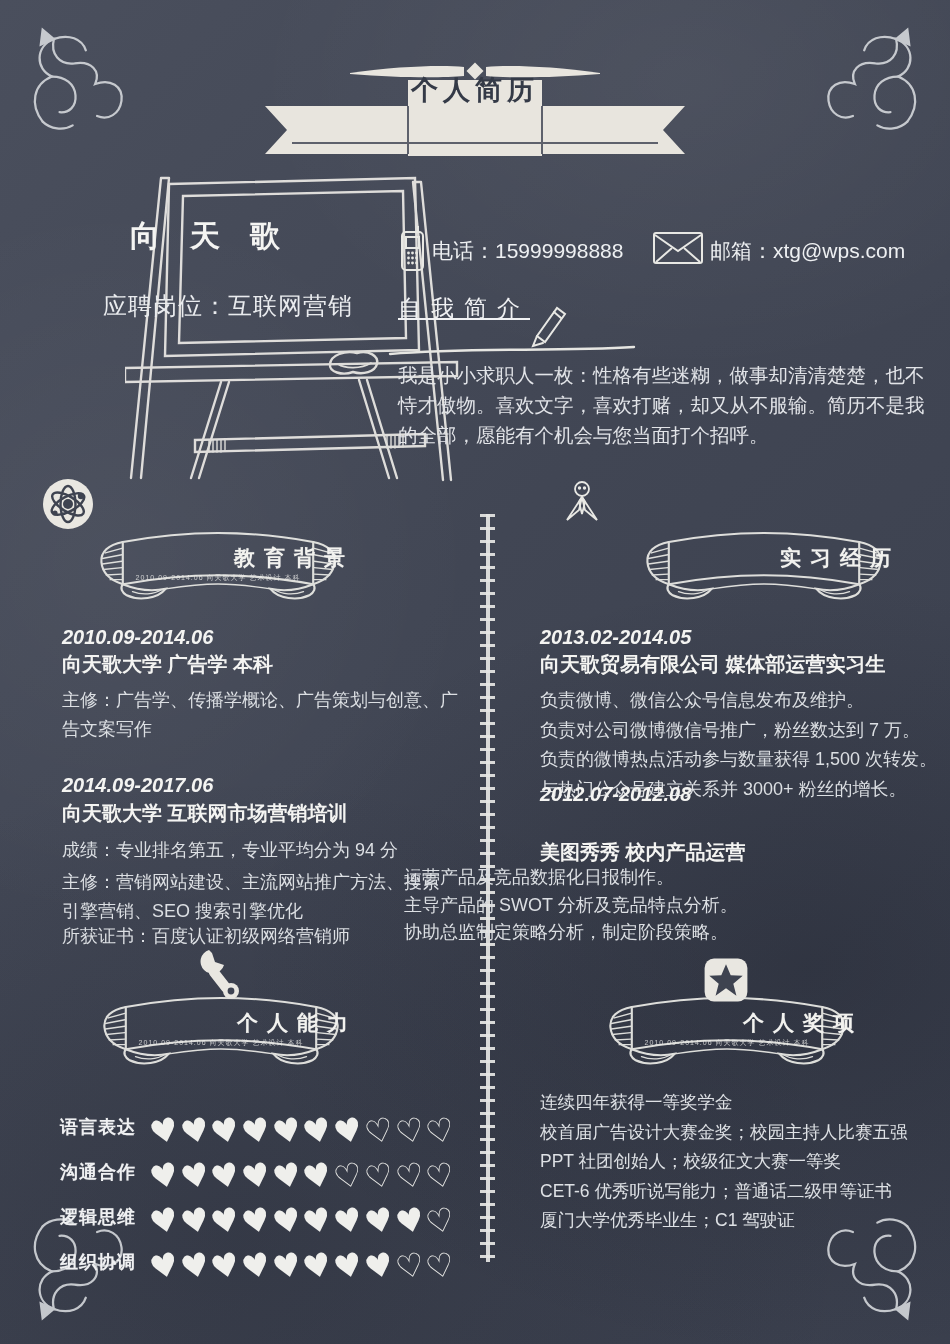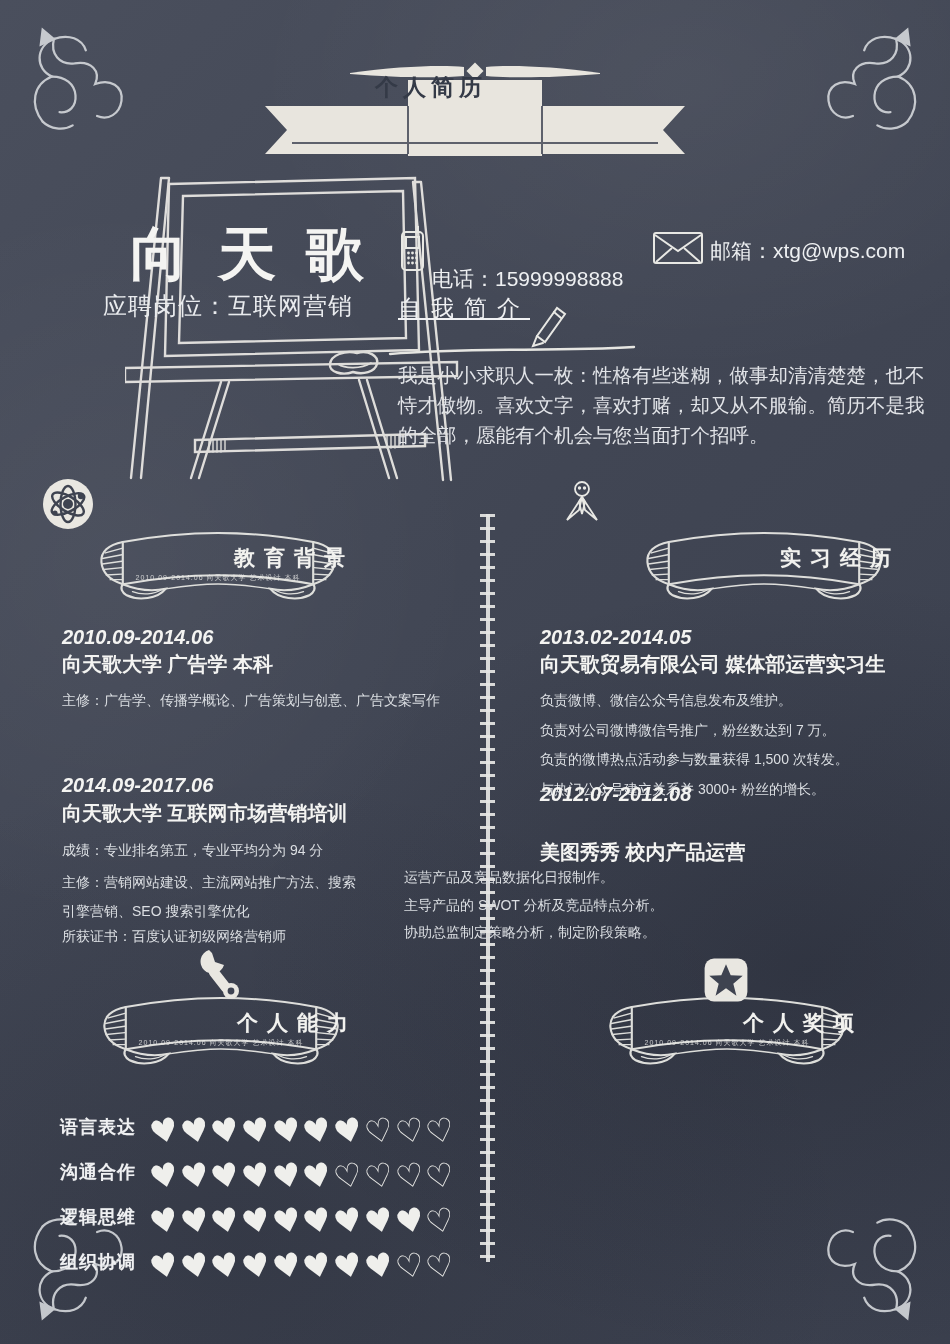--- a/index.html
+++ b/index.html
@@ -12,29 +12,29 @@
       radial-gradient(ellipse 760px 520px at 85% 72%, rgba(15,18,28,0.28), transparent 75%),
       radial-gradient(ellipse 820px 620px at 25% 92%, rgba(18,21,31,0.22), transparent 75%),
       linear-gradient(135deg,#4a4f5d 0%,#414654 45%,#3a3f4d 100%);
   }
   .chalk{color:#e9eaec;text-shadow:0 0 1px rgba(255,255,255,.28);}
   .abs{position:absolute;}
   svg{display:block;}
 
   
   .header-title{
-    left:375px;top:72px;width:200px;
-    font-size:23px;font-weight:700;letter-spacing:5px;color:#343a47;
-  }
-
-  
-  .name{left:130px;top:216px;font-size:58px;font-weight:700;letter-spacing:30px;color:#f4f4f2;white-space:nowrap;}
+    left:375px;top:72px;width:200px;text-align:center;
+    font-size:27px;font-weight:700;letter-spacing:5px;color:#343a47;
+  }
+
+  
+  .name{left:130px;top:216px;font-size:30px;font-weight:700;letter-spacing:30px;color:#f4f4f2;white-space:nowrap;}
   .position{left:103px;top:288px;width:262px;font-size:24px;line-height:36px;color:#e9ebee;letter-spacing:1px;}
   .contact-text{font-size:21px;color:#eef0f2;white-space:nowrap;}
-  .phone-text{left:432px;top:237px;margin-top:28px;}
+  .phone-text{left:432px;top:237px;}
   .mail-text{left:710px;top:237px;}
 
   
   .intro-title{left:398px;top:293px;font-size:23px;letter-spacing:10px;color:#f0f1f3;white-space:nowrap;text-decoration:underline;}
   .intro-text{left:398px;top:360px;width:542px;font-size:19.5px;line-height:30px;color:#e2e4e8;}
 
   
   .banner{width:272px;height:92px;}
   .banner .scroll-svg{position:absolute;left:0;top:0;width:100%;height:100%;}
   .banner .banner-title{
@@ -43,21 +43,21 @@
     text-shadow:0 0 1px rgba(255,255,255,.3);
   }
   .banner .banner-sub{
     position:absolute;left:0;top:55px;width:100%;text-align:center;
     font-size:7px;letter-spacing:1px;color:rgba(238,238,236,.78);white-space:nowrap;
   }
 
   
   .period{font-size:20px;font-weight:700;color:#f4f4f2;white-space:nowrap;font-style:italic;}
   .entry-title{font-size:20px;font-weight:700;color:#f4f4f2;white-space:nowrap;}
-  .body-text{font-size:14px;line-height:29px;color:#dcdfe3;white-space:pre-line;}
+  .body-text{font-size:18px;line-height:29px;color:#dcdfe3;white-space:pre-line;}
 
   
   .divider{
     left:480px;top:514px;width:15px;height:748px;
     background:
       repeating-linear-gradient(to bottom, rgba(230,230,228,.92) 0 3px, transparent 3px 13px),
       linear-gradient(to right, transparent 0 5.5px, rgba(230,230,228,.92) 5.5px 9.5px, transparent 9.5px 15px);
   }
 
   
@@ -314,14 +314,21 @@
     <polygon points="23,8 27.5,18.5 39,19 30,26.5 33,38 23,31 13,38 16,26.5 7,19 18.5,18.5" fill="#3e4350"></polygon>
   </svg>
   <div class="abs banner" style="left:591px;top:983px">
     <svg class="scroll-svg" viewBox="0 0 280 100" preserveAspectRatio="none">
         <use href="#scroll-banner"></use>
       </svg>
     <div class="banner-title">个人奖项</div>
     <div class="banner-sub">2010.09-2014.06  向天歌大学  艺术设计  本科</div>
   </div>
 
+  <div class="abs awards-list" id="awards-list">
+      <div class="award-line">连续四年获得一等奖学金</div>
+      <div class="award-line">校首届广告设计大赛金奖；校园主持人比赛五强</div>
+      <div class="award-line">PPT 社团创始人；校级征文大赛一等奖</div>
+      <div class="award-line">CET-6 优秀听说写能力；普通话二级甲等证书</div>
+      <div class="award-line">厦门大学优秀毕业生；C1 驾驶证</div>
+    </div>
 
 </div>
 
 </body></html>

